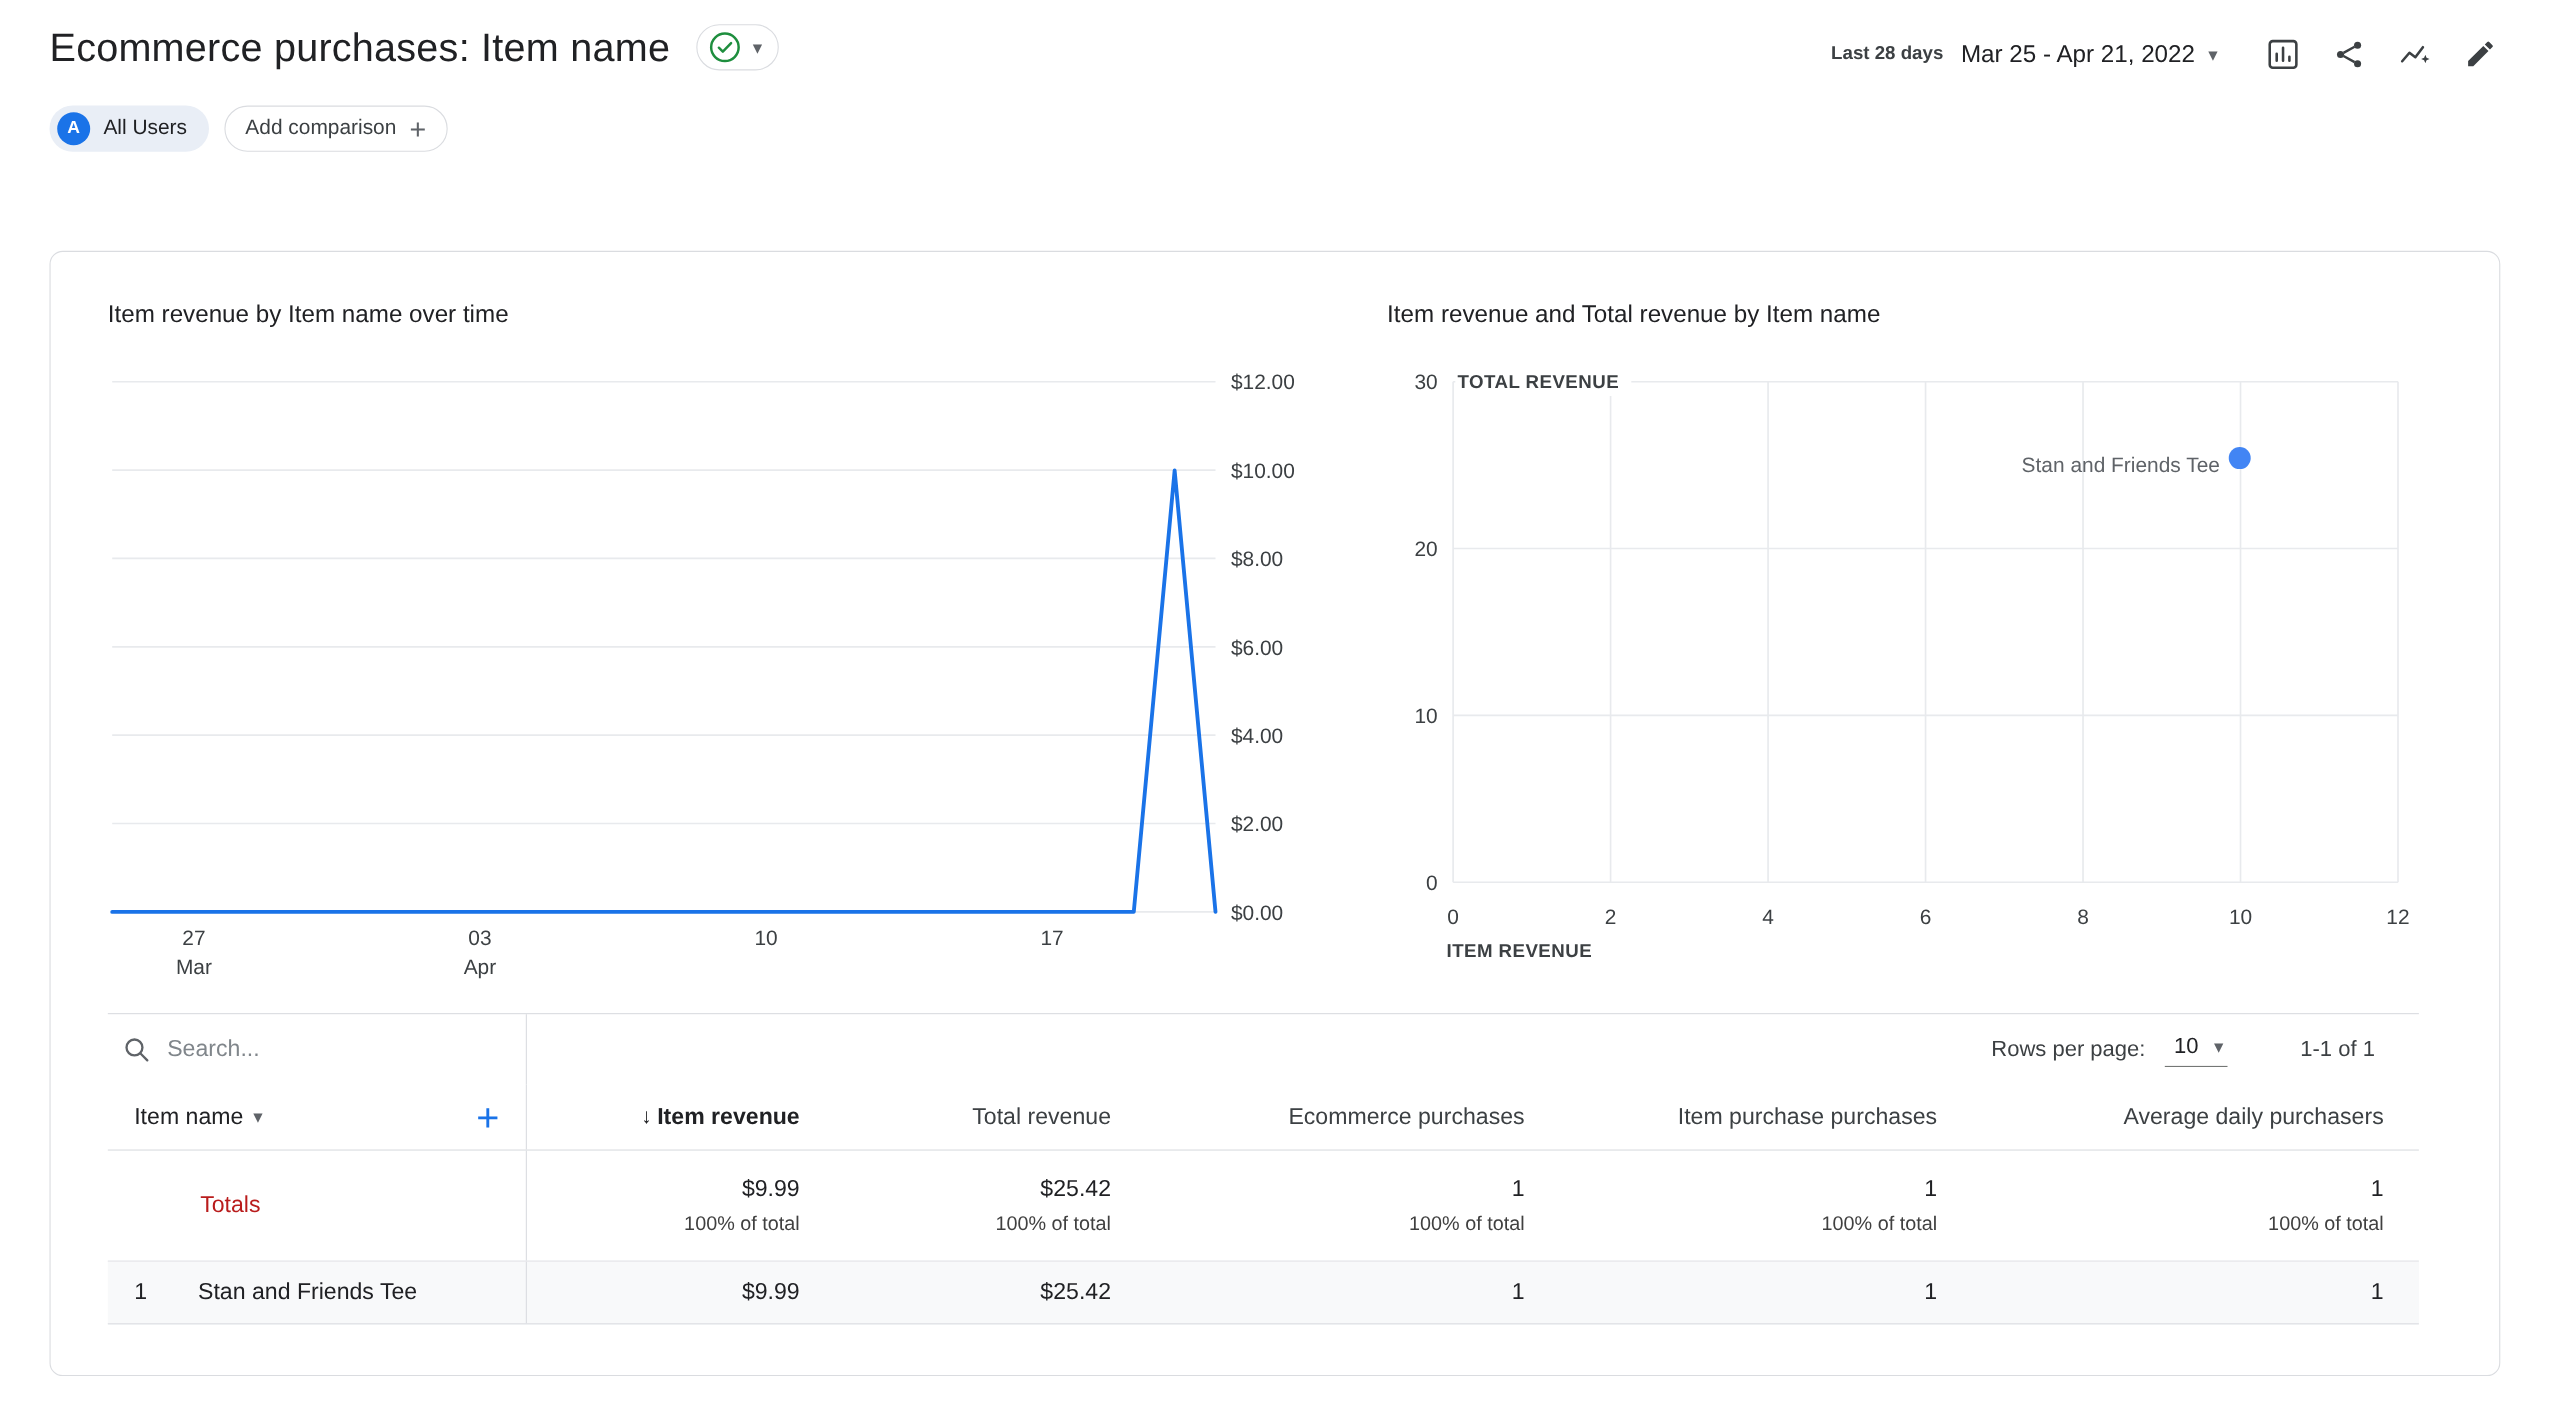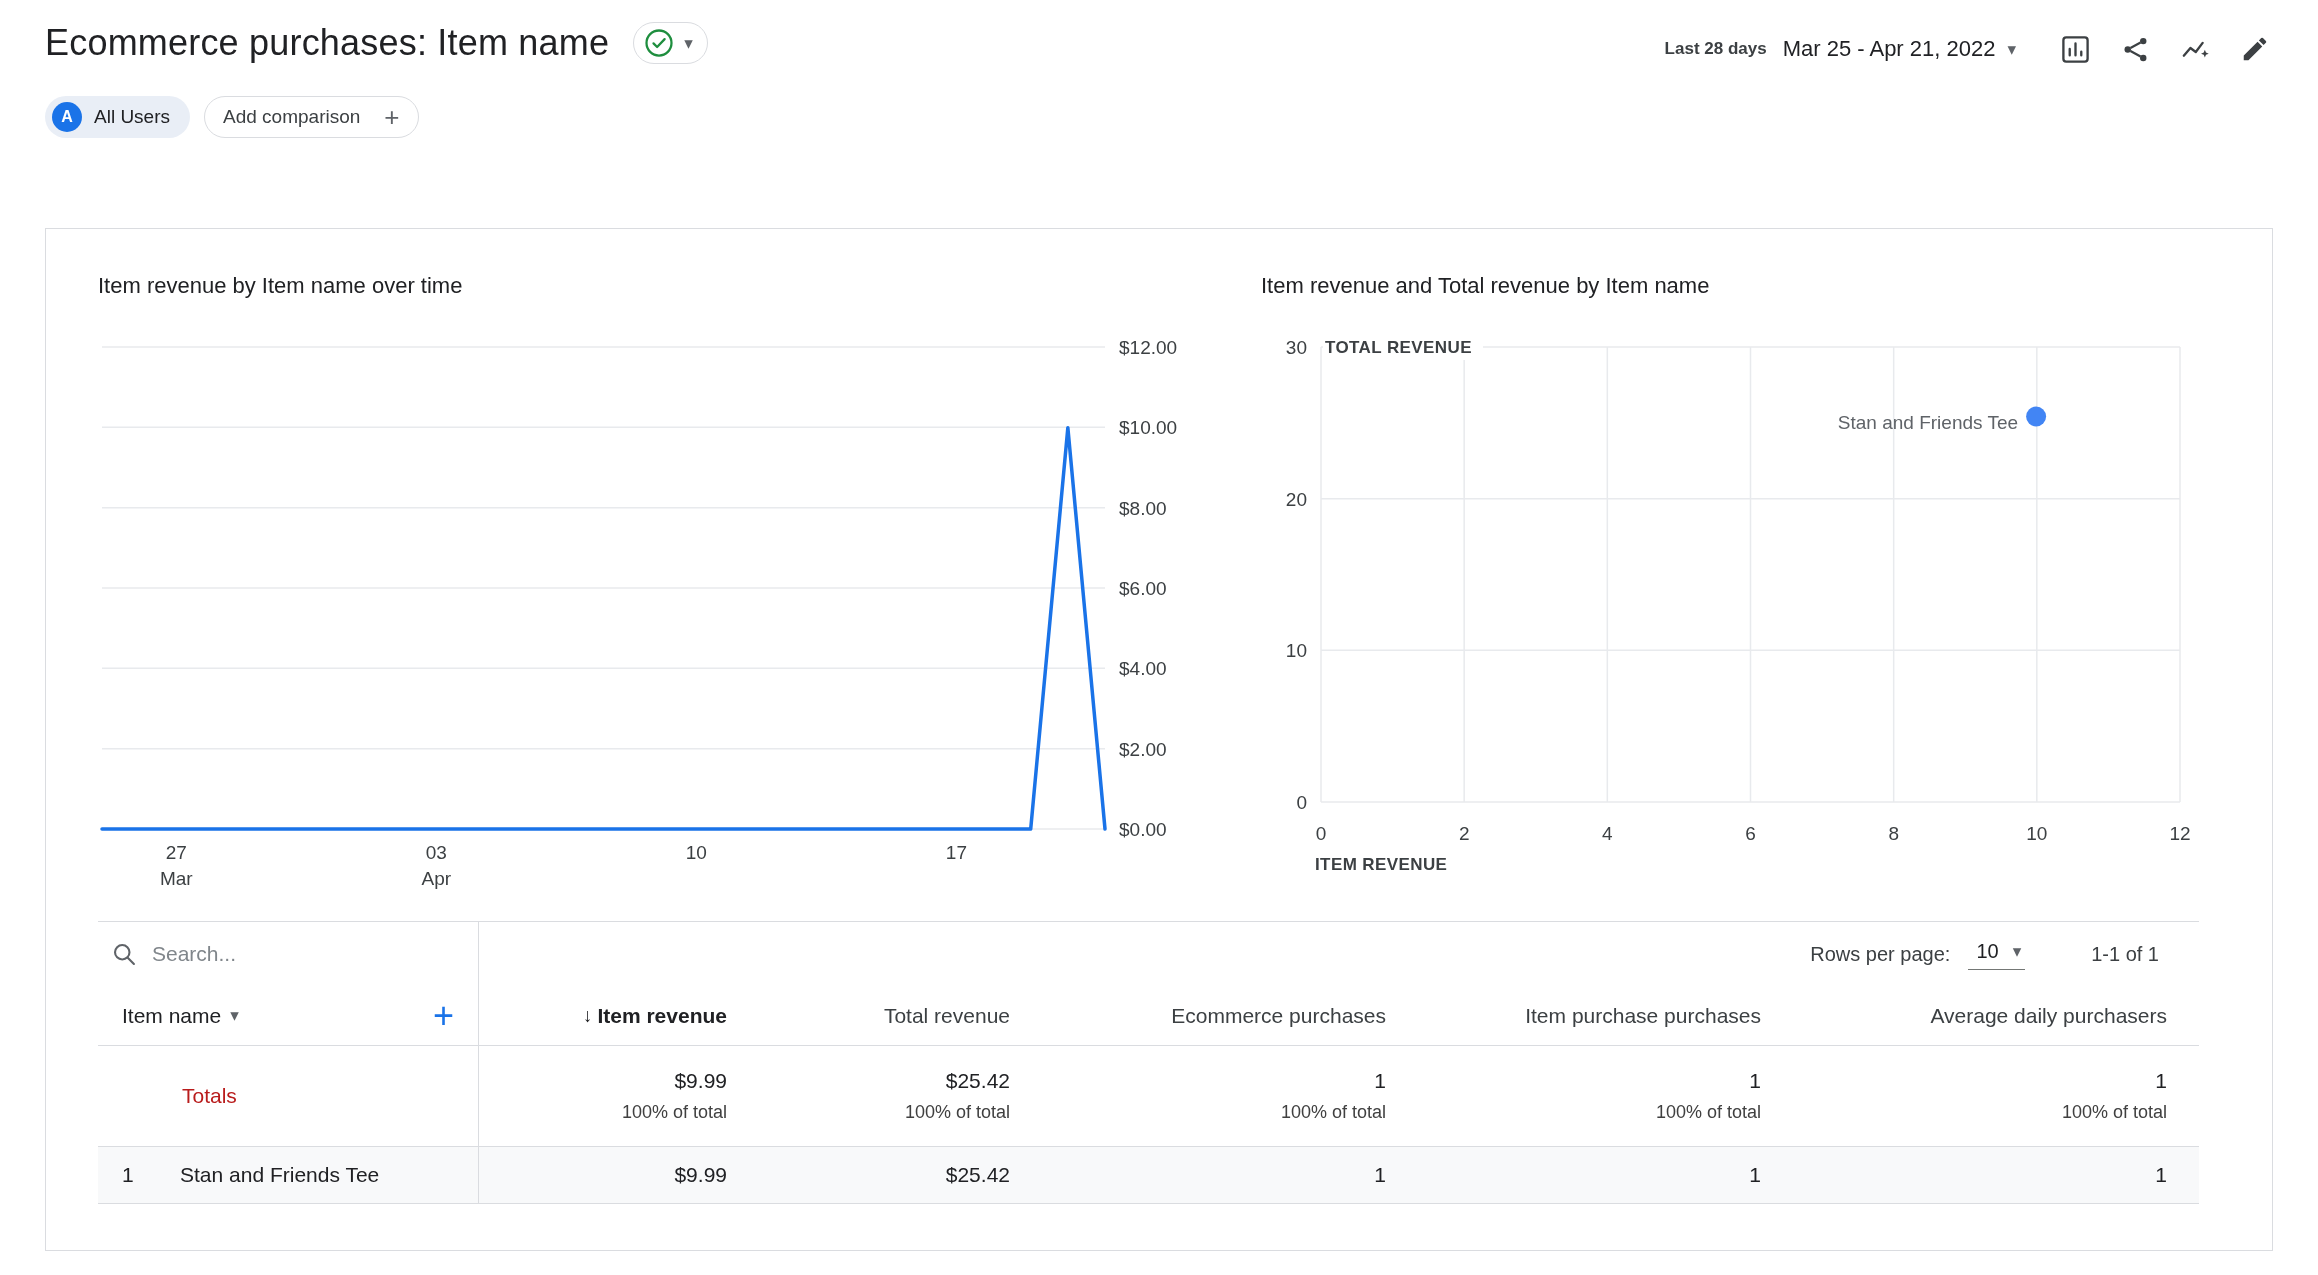--- a/index.html
+++ b/index.html
@@ -14,24 +14,24 @@
 
   .header-right{position:absolute;top:26px;right:40px;display:flex;align-items:center}
   .range-label{font-size:17px;font-weight:700;color:#3c4043;margin-right:16px;white-space:nowrap}
   .date-btn{display:flex;align-items:center;gap:12px;font-size:22px;font-weight:500;color:#202124;margin-right:22px;cursor:pointer;white-space:nowrap}
   .icon-btn{width:46px;height:46px;display:flex;align-items:center;justify-content:center;cursor:pointer;margin-left:14px}
 
   .chips-row{position:absolute;left:45px;top:96px;display:flex;align-items:center;gap:14px}
   .chip{height:42px;border-radius:21px;display:flex;align-items:center;font-size:19px;white-space:nowrap}
   .chip-all{background:#e9eef6;padding:0 20px 0 7px;gap:12px;color:#202124;cursor:pointer}
   .avatar{width:30px;height:30px;border-radius:50%;background:#1a73e8;color:#fff;font-size:16px;font-weight:700;display:flex;align-items:center;justify-content:center}
-  .chip-add{border:1px solid #dadce0;background:#fff;padding:0 18px;gap:24px;color:#3c4043;cursor:pointer}
+  .chip-add{border:1px solid #dadce0;background:#fff;padding:0 18px;gap:12px;color:#3c4043;cursor:pointer}
   .plus-sm{font-size:26px;font-weight:300;color:#5f6368;line-height:1}
 
-  .card{position:absolute;left:45px;top:228px;width:2228px;height:1023px;border:1px solid #dadce0;border-radius:0;background:#fff}
+  .card{position:absolute;left:45px;top:228px;width:2228px;height:1023px;border:1px solid #dadce0;border-radius:12px;background:#fff}
   .chart-title{position:absolute;font-size:22px;color:#202124}
   #line-title{left:52px;top:44px}
   #scatter-title{left:1215px;top:44px}
   #line-svg{position:absolute;left:40px;top:88px}
   #scatter-svg{position:absolute;left:1235px;top:88px}
 
   svg text{font-family:"Liberation Sans","DejaVu Sans",sans-serif}
   .tick{font-size:19px;fill:#3c4043}
   .mid{text-anchor:middle}
   .endanchor{text-anchor:end}

